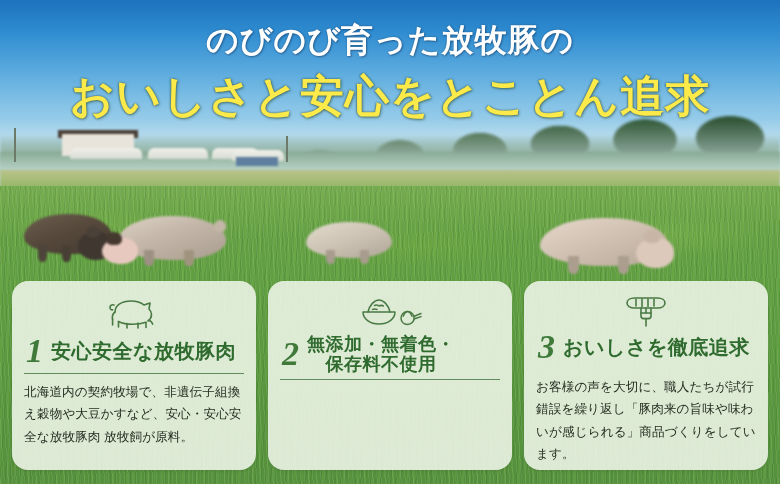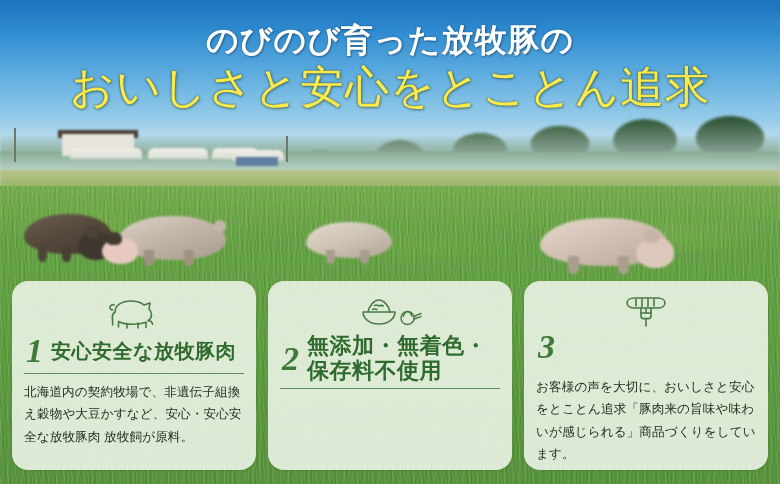--- a/index.html
+++ b/index.html
@@ -182,23 +182,23 @@
     font-size: 32px;
     font-weight: 700;
     color: #ffffff;
     letter-spacing: 1px;
     text-shadow:
       0 0 2px rgba(20,60,100,0.55),
       1px 1px 2px rgba(15,50,90,0.45);
   }
   .headline .l2 {
     display: block;
-    margin-top: 10px;
+    margin-top: 19px;
     font-size: 44px;
-    font-weight: 400;
+    font-weight: 700;
     color: #fce94a;
     letter-spacing: 1px;
     text-shadow:
       0 0 2px rgba(40,70,30,0.45),
       1px 1px 3px rgba(30,60,30,0.5),
       -1px 0 2px rgba(30,60,30,0.3);
   }
 
   
   .cards {
@@ -250,23 +250,23 @@
     padding-left: 2px;
   }
   .card-title {
     font-family: "Liberation Serif", "DejaVu Serif", serif;
     font-weight: 700;
     font-size: 20px;
     line-height: 1.12;
     color: #2f6b2e;
     letter-spacing: 0.5px;
     white-space: pre-line;
-    text-align: left;
-  }
-  .card-title.small { font-size: 22px; }
+    text-align: center;
+  }
+  .card-title.small { font-size: 18px; }
   .card-rule {
     width: 100%;
     height: 1px;
     background: #4a7a44;
     opacity: 0.85;
     margin: 0 0 7px 0;
   }
   .card-body {
     width: 100%;
     font-family: "Liberation Sans", "DejaVu Sans", sans-serif;
@@ -397,19 +397,20 @@
           <path d="M36 6.5V13"></path>
           <path d="M23 15v5"></path>
           <path d="M28 15v5"></path>
           <path d="M33 15v5"></path>
           <path d="M23 20h10v3c0 1.6-1.2 2.6-2.6 2.6h-4.8C24.2 25.6 23 24.6 23 23v-3z"></path>
           <path d="M28 25.6V33"></path>
         </svg>
       </div>
       <div class="card-head">
         <span class="card-num">3</span>
+        <span class="card-title">おいしさを徹底追求</span>
       </div>
       <div class="card-rule"></div>
-      <div class="card-body">お客様の声を大切に、おいしさと安心をとことん追求「豚肉来の旨味や味わいが感じられる」商品づくりをしています。</div>
+      <div class="card-body">お客様の声を大切に、職人たちが試行錯誤を繰り返し「豚肉来の旨味や味わいが感じられる」商品づくりをしています。</div>
     </div>
 
   </div>
 </div>
 
 </body></html>

